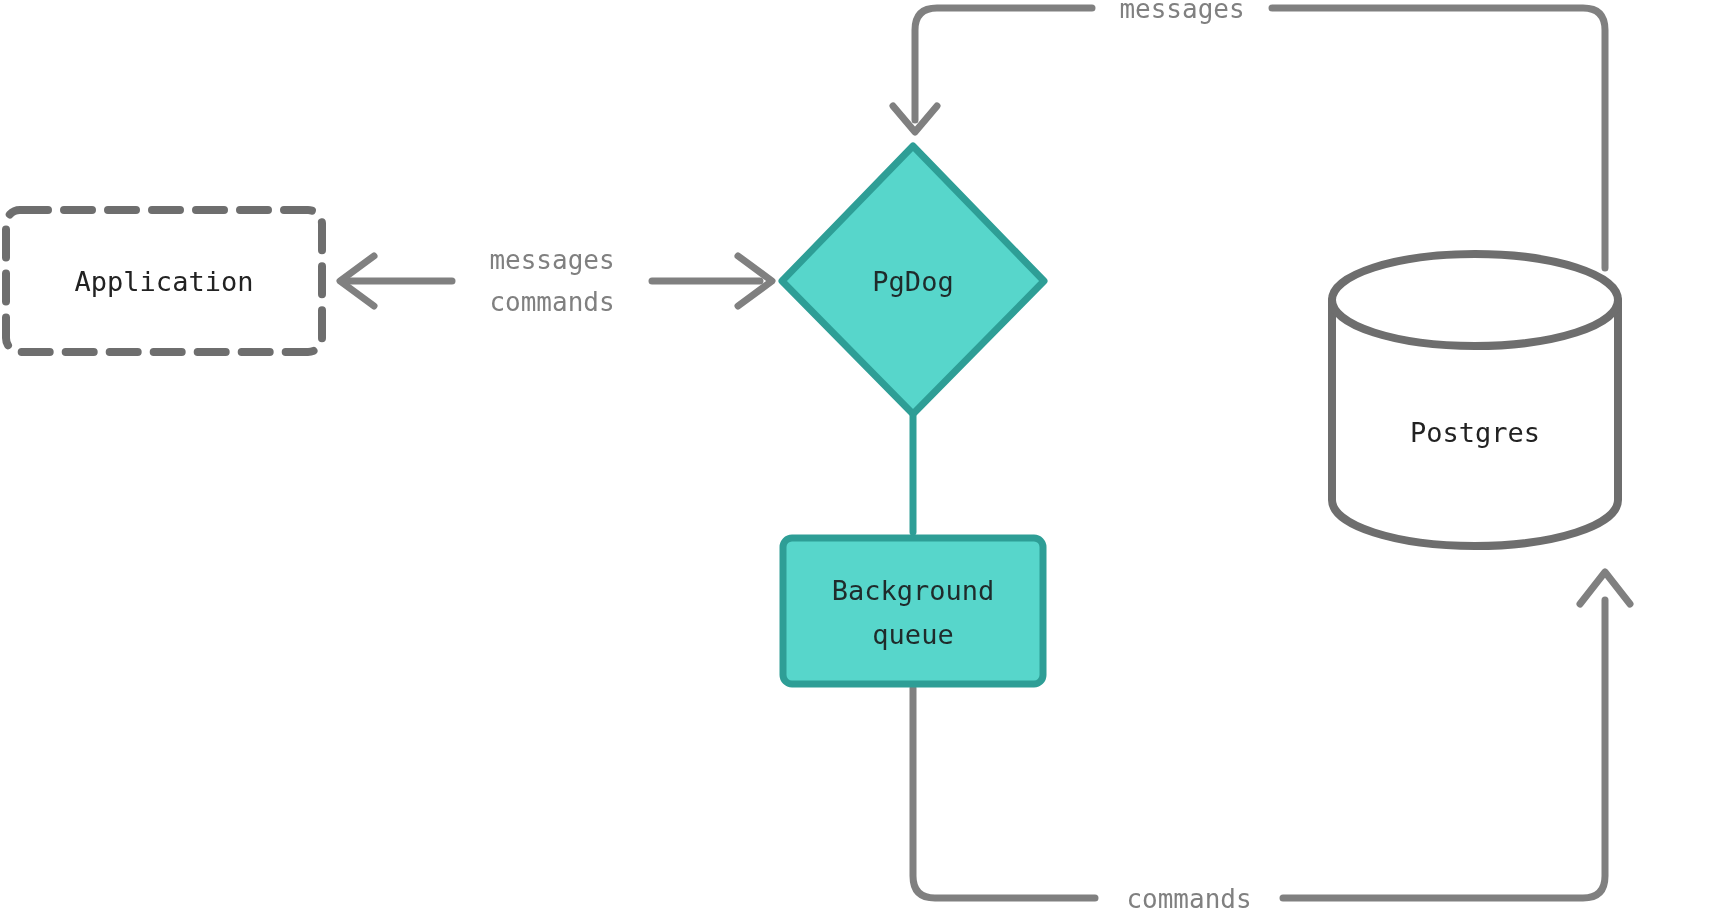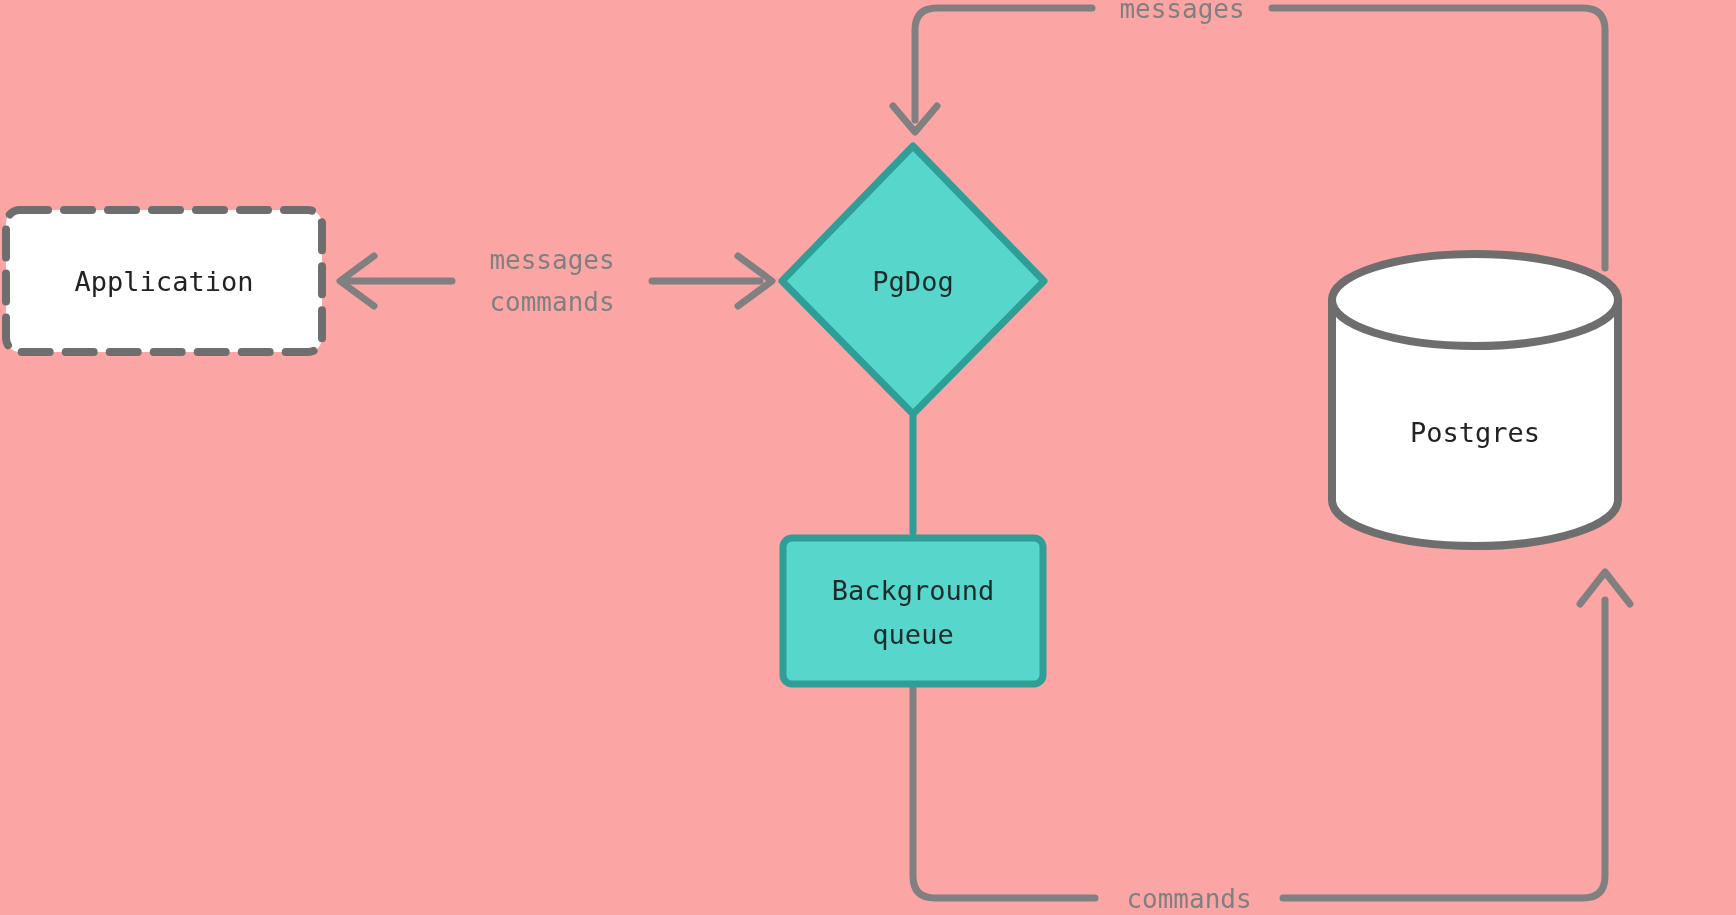--- a/index.html
+++ b/index.html
@@ -4,21 +4,21 @@
 <style>
   html, body {
     margin: 0;
     padding: 0;
     background: #000000;
   }
   #stage {
     position: relative;
     width: 1736px;
     height: 915px;
-    background: #fca5a5;
+    background: #ffffff;
     overflow: hidden;
     font-family: "DejaVu Sans Mono", "Liberation Mono", monospace;
   }
   svg#diagram {
     position: absolute;
     left: 0;
     top: 0;
     width: 1736px;
     height: 915px;
     display: block;

